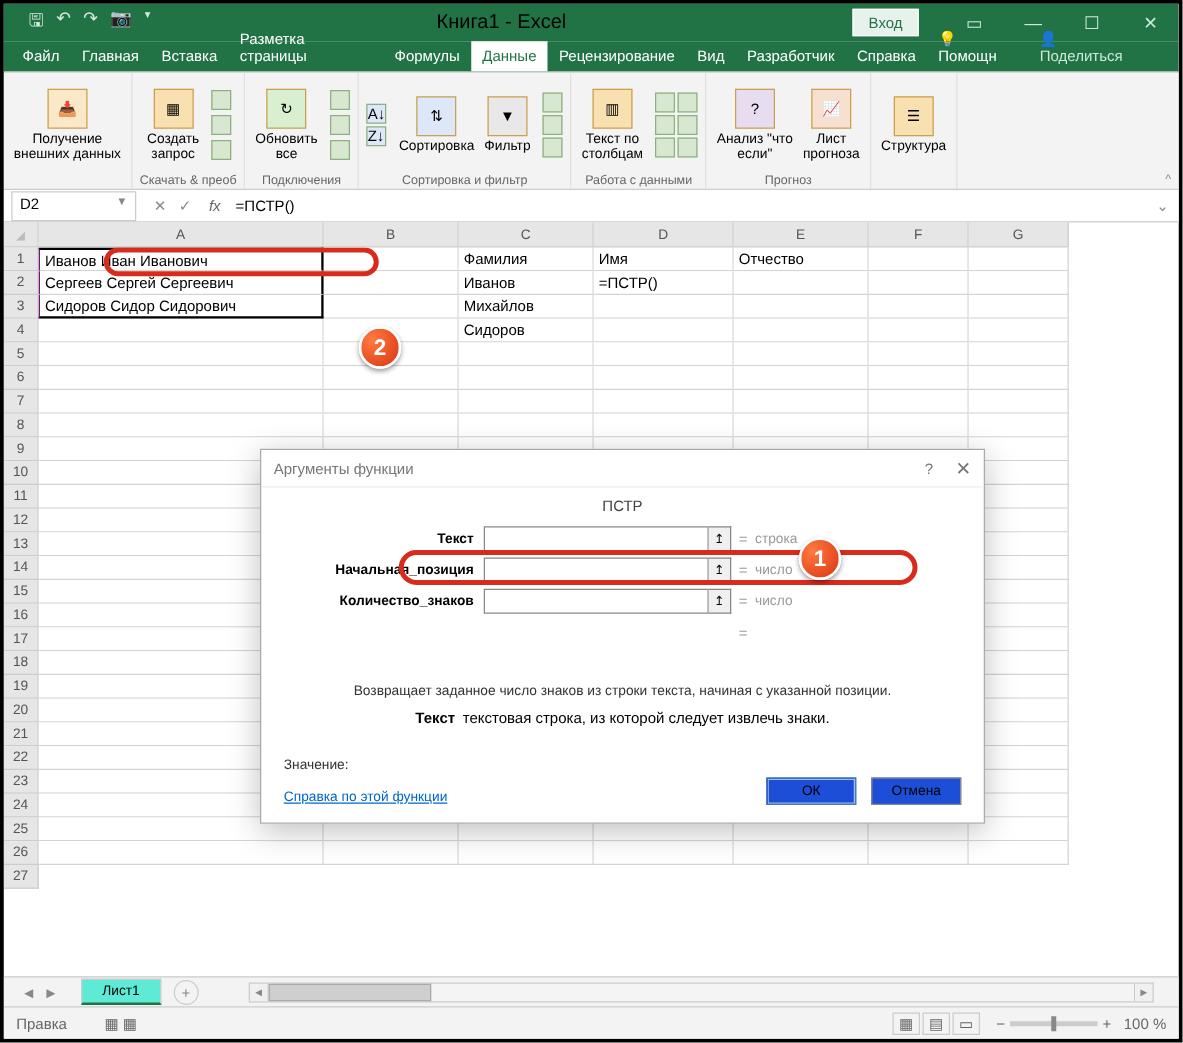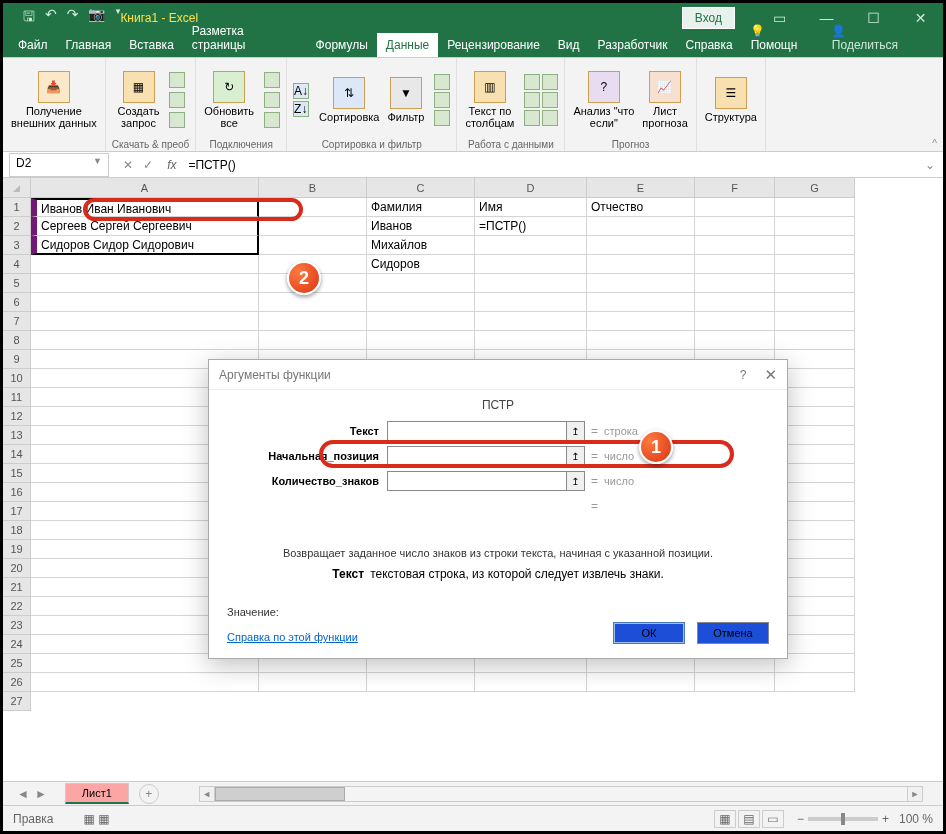--- a/index.html
+++ b/index.html
@@ -1,20 +1,20 @@
 <!DOCTYPE html>
 <html><head>
 <meta charset="utf-8">
 <style>
 * { margin:0; padding:0; box-sizing:border-box; font-family:"Segoe UI",Tahoma,sans-serif; font-size:12px; }
 body { background:#fff; width:946px; height:834px; overflow:hidden; position:relative; border:3px solid #000; }
 .titlebar { background:#217346; height:30px; display:flex; align-items:center; color:#fff; }
 .qat { display:flex; gap:10px; padding-left:20px; }
 .qat span { color:#d4e9dd; font-size:14px; cursor:pointer; }
-.title { flex:1; font-size:12px; color:#fde047; }
+.title { flex:1; text-align:center; font-size:16px; color:#000000; }
 .window-controls { display:flex; align-items:center; gap:2px; }
 .vhod { background:#e8f2ec; color:#217346; padding:3px 12px; border:1px solid #fff; margin-right:20px; cursor:pointer; }
 .wbtn { width:45px; height:30px; display:flex; align-items:center; justify-content:center; color:#cde7d9; font-size:14px; cursor:pointer; }
 .tabs { background:#217346; display:flex; align-items:end; height:25px; padding-left:6px; border-bottom:1px solid #ccc; }
 .tab { color:#fff; padding:5px 9px; cursor:pointer; font-size:12px; }
 .tab.active { background:#fff; color:#217346; }
 .tab.share { margin-left:auto; margin-right:20px; color:#cde7d9; }
 .ribbon { background:#f3f3f3; border-bottom:1px solid #ccc; height:94px; display:flex; position:relative; }
 .rgroup { border-right:1px solid #e0e0e0; display:flex; flex-direction:column; align-items:center; justify-content:space-between; padding:3px 6px 1px; }
 .rgroup .icons { display:flex; gap:4px; align-items:center; flex:1; justify-content:center; }
@@ -38,21 +38,21 @@
 .corner { width:28px; height:20px; background:#e6e6e6; border-right:1px solid #ccc; border-bottom:1px solid #ccc; display:flex; align-items:center; justify-content:center; }
 .col-headers { display:flex; height:20px; }
 .ch { background:#e6e6e6; border-right:1px solid #ccc; border-bottom:1px solid #ccc; text-align:center; line-height:20px; font-size:11px; color:#555; }
 .row-headers { display:flex; flex-direction:column; width:28px; }
 .rh { background:#e6e6e6; border-right:1px solid #ccc; border-bottom:1px solid #ccc; text-align:center; height:19px; line-height:19px; font-size:11px; color:#555; }
 .cells { position:relative; }
 .crow { display:flex; height:19px; }
 .cell { border-right:1px solid #d4d4d4; border-bottom:1px solid #d4d4d4; padding:0 4px; font-size:12px; line-height:19px; overflow:hidden; white-space:nowrap; background:#fff; }
 .colA { width:228px; } .colB { width:108px; } .colC { width:108px; } .colD { width:112px; } .colE { width:108px; } .colF { width:80px; } .colG { width:80px; }
 .a-border .cell.colA { border-top:2px solid #000; }
-.crow:nth-child(-n+4) .cell.colA { border-left:6px solid #701a75; border-right:2px solid #000; }
+.crow:nth-child(-n+4) .cell.colA { border-left:1px solid #701a75; border-right:2px solid #000; }
 .crow:nth-child(4) .cell.colA { border-bottom:2px solid #000; }
 
 .redcircle { position:absolute; border:4px solid #d92b1c; border-radius:20px; pointer-events:none; }
 .rc1 { left:52px; top:0px; width:220px; height:23px; z-index:5;}
 .badge { position:absolute; width:34px; height:34px; border-radius:50%; background:radial-gradient(circle at 30% 30%,#ff7a40,#d93412); color:#fff; font-size:18px; font-weight:bold; display:flex; align-items:center; justify-content:center; box-shadow:0 2px 4px rgba(0,0,0,0.4); z-index:10; border:2px solid #fff; }
 .b1 { right:270px; top:427px; }
 .b2 { left:284px; top:258px; }
 
 .dialog { position:absolute; left:205px; top:356px; width:580px; height:300px; background:#fff; border:1px solid #aaa; box-shadow:0 6px 24px rgba(0,0,0,0.25); z-index:8; }
 .dlg-title { height:30px; display:flex; align-items:center; padding:0 10px; color:#777; border-bottom:1px solid #eee; }
@@ -72,21 +72,21 @@
 .desc2 { font-size:11px; text-align:center; }
 .dlg-foot { position:absolute; bottom:0; left:0; right:0; padding:10px 18px 14px; }
 .val-row { font-size:11px; color:#333; margin-bottom:12px; }
 .link { color:#0066cc; text-decoration:underline; cursor:pointer; font-size:11px; }
 .dlg-btns { position:absolute; right:18px; bottom:14px; display:flex; gap:12px; }
 .dlg-btn { width:72px; height:22px; border:1px solid #888; background:#1d4ed8; cursor:pointer; font-size:11px; }
 .dlg-btn.primary { border:1px solid #4a79b5; box-shadow:inset 0 0 0 1px #9cc1eb; }
 
 .sheet-tabs { position:absolute; bottom:26px; left:0; right:0; height:24px; background:#f3f3f3; border-top:1px solid #ccc; display:flex; align-items:center; }
 .sheet-nav { display:flex; gap:6px; padding:0 14px; color:#888; }
-.sheet-tab { background:#fca5a5; border:1px solid #ccc; border-bottom:2px solid #217346; padding:3px 16px; margin-left:4px; cursor:pointer; font-size:11px; }
+.sheet-tab { background:#5eead4; border:1px solid #ccc; border-bottom:2px solid #217346; padding:3px 16px; margin-left:4px; cursor:pointer; font-size:11px; }
 .sheet-add { width:20px; height:20px; border:1px solid #ccc; border-radius:50%; margin-left:10px; display:flex; align-items:center; justify-content:center; color:#888; cursor:pointer; }
 .hscroll { flex:1; margin:0 20px 0 40px; height:16px; display:flex; align-items:center; }
 .hsc-btn { width:16px; height:16px; border:1px solid #ccc; background:#f0f0f0; color:#888; display:flex; align-items:center; justify-content:center; cursor:pointer; font-size:9px; }
 .hsc-track { flex:1; height:16px; border:1px solid #ccc; border-left:none; border-right:none; background:#f4f4f4; position:relative; }
 .hsc-thumb { position:absolute; left:0; width:130px; height:14px; background:#cfcfcf; border:1px solid #aaa; }
 
 .statusbar { position:absolute; bottom:0; left:0; right:0; height:26px; background:#f3f3f3; border-top:1px solid #ccc; display:flex; align-items:center; padding:0 10px; color:#666; font-size:11px; }
 .statusbar .sp { flex:1; }
 .viewbtn { width:22px; height:18px; border:1px solid #ccc; margin:0 1px; cursor:pointer; display:flex; align-items:center; justify-content:center; }
 .zoom { display:flex; align-items:center; gap:4px; margin-left:12px; }

